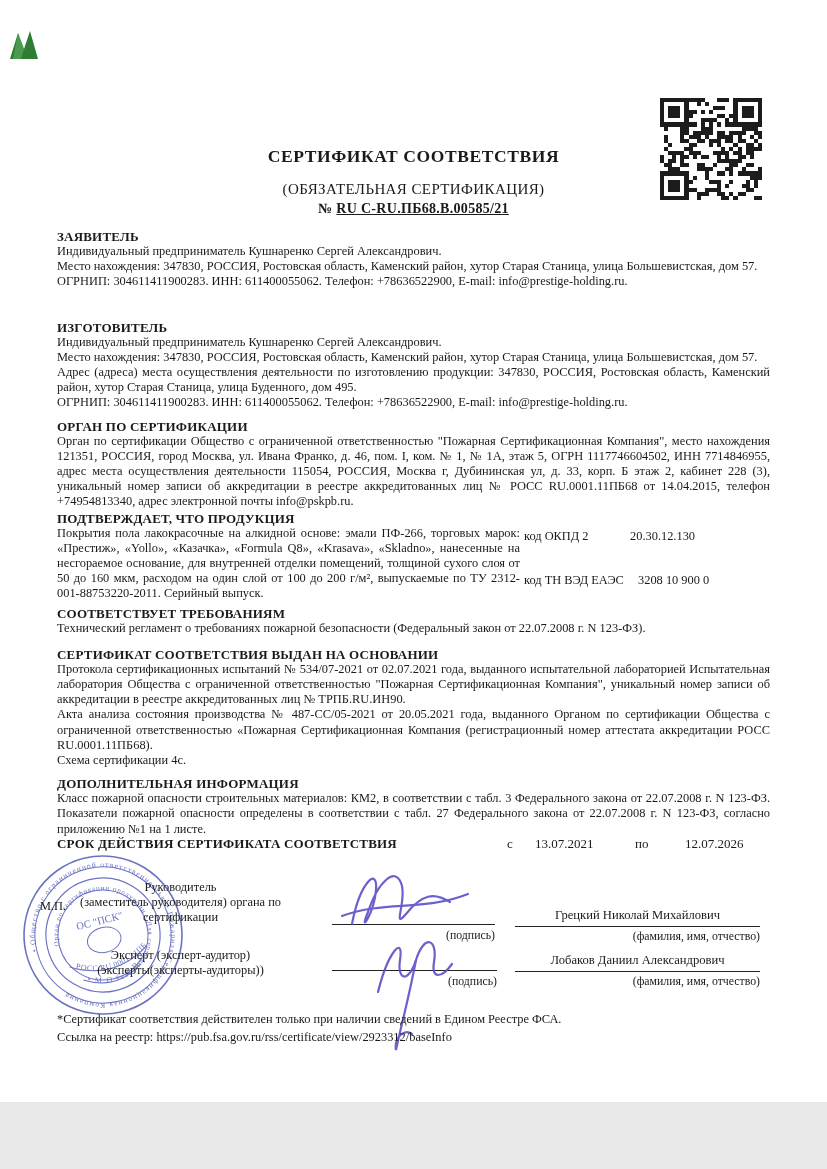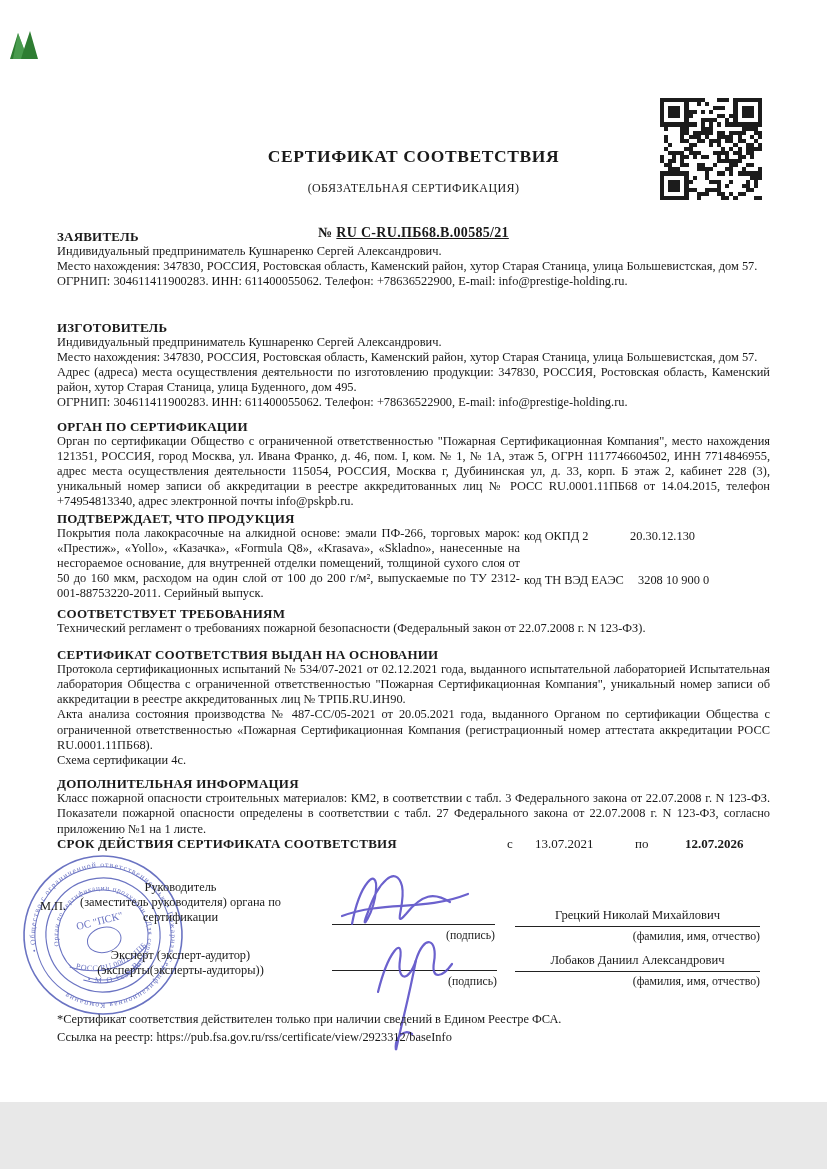--- a/index.html
+++ b/index.html
@@ -2,23 +2,23 @@
 <html><head>
 <meta charset="utf-8">
 <style>
   html,body{margin:0;padding:0;background:#e8e8e8;}
   .page{position:relative;width:827px;height:1102px;background:#ffffff;overflow:hidden;
         font-family:"Liberation Serif", serif;color:#1a1a1a;margin:0 auto;}
   
   .doc-title{position:absolute;left:0;right:0;top:146px;text-align:center;
              font-size:17.5px;font-weight:bold;letter-spacing:0.6px;}
   .doc-subtitle{position:absolute;left:0;right:0;top:181px;text-align:center;
-             font-size:12px;letter-spacing:0.4px;}
+             font-size:15px;letter-spacing:0.4px;}
   .doc-number{position:absolute;left:0;right:0;top:201px;text-align:center;
-             font-size:14px;font-weight:bold;letter-spacing:0.3px;margin-top:24px;}
+             font-size:14px;font-weight:bold;letter-spacing:0.3px;}
   .doc-number .num{text-decoration:underline;}
   
   .corner-logo{position:absolute;left:8px;top:28px;width:32px;height:34px;}
   
   .qr{position:absolute;left:660px;top:98px;width:102px;height:102px;}
   
   .content{position:absolute;left:57px;top:229px;width:713px;}
   .sec h3{margin:0;font-size:13px;line-height:15px;font-weight:bold;letter-spacing:0.2px;}
   .sec p{margin:0;font-size:12.4px;line-height:15.2px;text-align:justify;}
   #sec-manufacturer{margin-top:30px;}
@@ -34,21 +34,21 @@
   .code-row.r1{top:3px;}
   .code-row.r2{top:47px;}
   .code-row.r1 .code-label{width:106px;}
   .code-row.r2 .code-label{width:114px;}
   
   .validity{position:absolute;left:57px;top:836px;width:713px;height:18px;font-size:13px;}
   .validity .vhead{position:absolute;left:0;top:0;font-weight:bold;letter-spacing:0.2px;}
   .validity .vfrom{position:absolute;left:450px;}
   .validity .vfromdate{position:absolute;left:478px;}
   .validity .vto{position:absolute;left:578px;}
-  .validity .vtodate{position:absolute;left:628px;font-weight:bold;}
+  .validity .vtodate{position:absolute;left:628px;}
   
   .mp{position:absolute;left:40px;top:899px;font-size:12.4px;}
   .role{position:absolute;left:78px;width:205px;text-align:center;
         font-size:12.4px;line-height:15px;}
   .role.r1{top:880px;}
   .role.r2{top:948px;}
   .sigline{position:absolute;border-top:1.4px solid #222;height:0;}
   .sl1{left:332px;top:924px;width:163px;}
   .sl2{left:332px;top:970px;width:165px;}
   .nl1{left:515px;top:926px;width:245px;}
@@ -433,21 +433,21 @@
       </div>
     </div>
 
     <div class="sec" id="sec-compliance">
       <h3>СООТВЕТСТВУЕТ ТРЕБОВАНИЯМ</h3>
       <p>Технический регламент о требованиях пожарной безопасности (Федеральный закон от 22.07.2008 г. N 123-ФЗ).</p>
     </div>
 
     <div class="sec" id="sec-basis">
       <h3>СЕРТИФИКАТ СООТВЕТСТВИЯ ВЫДАН НА ОСНОВАНИИ</h3>
-      <p>Протокола сертификационных испытаний № 534/07-2021 от 02.12.2021 года, выданного испытательной лабораторией Испытательная лаборатория Общества с ограниченной ответственностью "Пожарная Сертификационная Компания", уникальный номер записи об аккредитации в реестре аккредитованных лиц № ТРПБ.RU.ИН90.</p>
+      <p>Протокола сертификационных испытаний № 534/07-2021 от 02.07.2021 года, выданного испытательной лабораторией Испытательная лаборатория Общества с ограниченной ответственностью "Пожарная Сертификационная Компания", уникальный номер записи об аккредитации в реестре аккредитованных лиц № ТРПБ.RU.ИН90.</p>
       <p>Акта анализа состояния производства № 487-СС/05-2021 от 20.05.2021 года, выданного Органом по сертификации Общества с ограниченной ответственностью «Пожарная Сертификационная Компания (регистрационный номер аттестата аккредитации РОСС RU.0001.11ПБ68).</p>
       <p>Схема сертификации 4с.</p>
     </div>
 
     <div class="sec" id="sec-additional">
       <h3>ДОПОЛНИТЕЛЬНАЯ ИНФОРМАЦИЯ</h3>
       <p>Класс пожарной опасности строительных материалов: КМ2, в соответствии с табл. 3 Федерального закона от 22.07.2008 г. N 123-ФЗ. Показатели пожарной опасности определены в соответствии с табл. 27 Федерального закона от 22.07.2008 г. N 123-ФЗ, согласно приложению №1 на 1 листе.</p>
     </div>
   </div>
 

